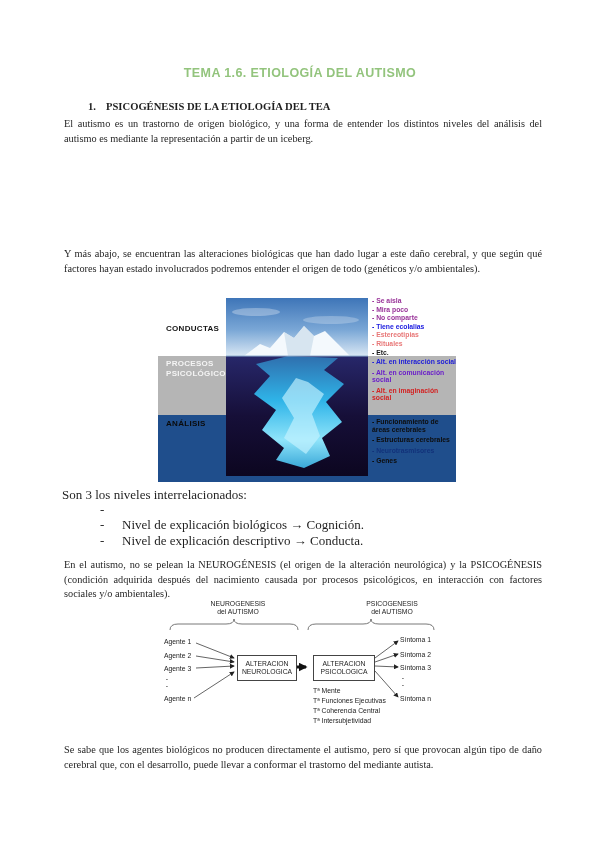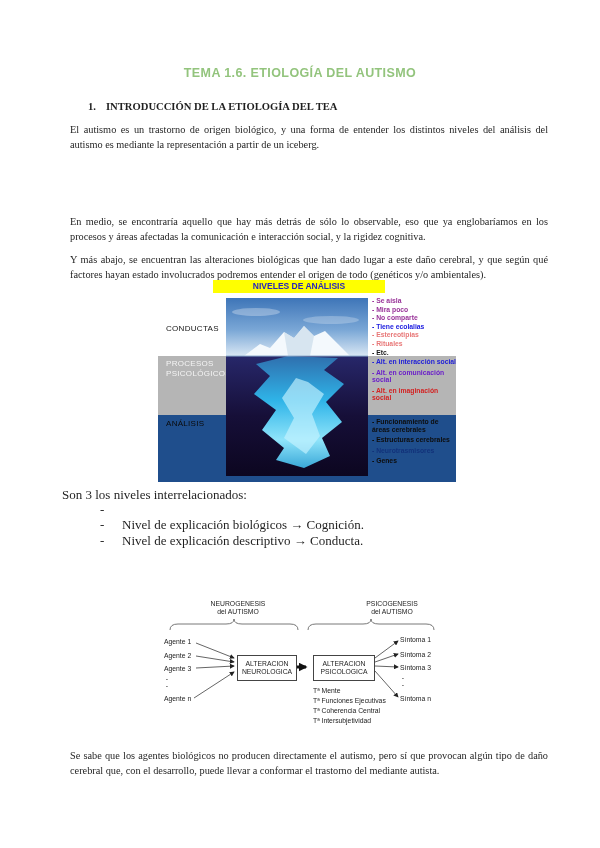--- a/index.html
+++ b/index.html
@@ -5,36 +5,36 @@
   html,body{margin:0;padding:0;background:#ffffff;}
   .page{position:relative;width:600px;height:848px;background:#fff;overflow:hidden;
         font-family:"Liberation Serif","DejaVu Serif",serif;color:#1f1f1f;}
   .title{position:absolute;left:0;top:66px;width:600px;text-align:center;
          font-family:"Liberation Sans","DejaVu Sans",sans-serif;
          font-size:12.5px;font-weight:bold;color:#93c47d;letter-spacing:.4px;}
   .heading{position:absolute;left:88px;top:101px;width:452px;display:flex;
            font-size:10.6px;font-weight:bold;}
   .heading .num{width:18px;}
   .para{position:absolute;left:62px;width:478px;font-size:10.3px;line-height:14.6px;
-        text-align:justify;margin:8px;}
+        text-align:justify;margin:2px;}
   .p1{top:115px;} .p2{top:150px;} .p3{top:207px;} .p4{top:245px;}
   .p5{top:556px;} .p6{top:741px;}
   
   .list-block{position:absolute;left:62px;top:487px;width:478px;font-size:13px;line-height:15.2px;}
   .bullet{display:flex;}
   .bullet .dash{width:22px;margin-left:38px;text-align:left;}
   
   .figure{position:absolute;left:158px;top:277px;width:298px;height:205px;
           font-family:"Liberation Sans","DejaVu Sans",sans-serif;}
   .fig-header{position:absolute;left:55px;top:3px;width:172px;height:13px;background:#ffff00;
               text-align:center;font-size:8.5px;font-weight:bold;color:#2727bd;line-height:13.5px;}
   .band{position:absolute;left:0;width:298px;}
   .band-gray{top:79px;height:59px;background:#b5b5b5;}
   .band-navy{top:138px;height:67px;background:#1f4e8c;}
-  .left-label{position:absolute;left:8px;font-size:8px;font-weight:normal;letter-spacing:.3px;width:62px;}
+  .left-label{position:absolute;left:8px;font-size:8px;font-weight:bold;letter-spacing:.3px;width:62px;}
   .lbl-conductas{top:47px;color:#141414;}
   .lbl-procesos{top:82px;color:#f4f4f4;line-height:10px;}
   .lbl-biologia{top:142px;color:#0a0a0a;}
   .photo{position:absolute;left:68px;top:21px;width:142px;height:178px;}
   .rc{position:absolute;left:214px;width:84px;font-size:6.8px;font-weight:bold;line-height:1.12;}
   .rc div{margin-bottom:1px;}
   .rc-conduct{top:20px;}
   .rc-process{top:81px;}
   .rc-process div{margin-bottom:3px;}
   .rc-biology{top:141px;}
@@ -60,32 +60,30 @@
 </style>
 </head>
 <body>
 
 <div class="page">
 
   <div class="title">TEMA 1.6. ETIOLOGÍA DEL AUTISMO</div>
 
   <div class="heading">
     <span class="num">1.</span>
-    <span>INTRODUCCIÓN DE LA ETIOLOGÍA DEL TEA</span>
+    <span>PSICOGÉNESIS DE LA ETIOLOGÍA DEL TEA</span>
   </div>
 
   <p class="para p1">El autismo es un trastorno de origen biológico, y una forma de entender los distintos niveles del análisis del autismo es mediante la representación a partir de un iceberg.</p>
-  <p class="para p3">En medio, se encontraría aquello que hay más detrás de sólo lo observable, eso que ya englobaríamos en los procesos y áreas afectadas la comunicación e interacción social, y la rigidez cognitiva.</p>
   <p class="para p4">Y más abajo, se encuentran las alteraciones biológicas que han dado lugar a este daño cerebral, y que según qué factores hayan estado involucrados podremos entender el origen de todo (genéticos y/o ambientales).</p>
 
   <div class="figure">
     <div class="band band-gray"></div>
     <div class="band band-navy"></div>
 
-    <div class="fig-header">NIVELES DE ANÁLISIS</div>
 
     <div class="left-label lbl-conductas">CONDUCTAS</div>
     <div class="left-label lbl-procesos">PROCESOS PSICOLÓGICOS</div>
     <div class="left-label lbl-biologia">ANÁLISIS</div>
 
     <svg class="photo" viewBox="0 0 142 178" preserveAspectRatio="none">
       <defs>
         <linearGradient id="sky" x1="0" y1="0" x2="0" y2="1">
           <stop offset="0" stop-color="#3e75b8"></stop>
             <stop offset="0.55" stop-color="#7aa7d6"></stop>
@@ -146,20 +144,21 @@
     <div class="bullet">
       <span class="dash">-</span>
       <span>Nivel de explicación biológicos → Cognición.</span>
     </div>
     <div class="bullet">
       <span class="dash">-</span>
       <span>Nivel de explicación descriptivo → Conducta.</span>
     </div>
   </div>
 
+  <p class="para p5">En el autismo, no se pelean la NEUROGÉNESIS (el origen de la alteración neurológica) y la PSICOGÉNESIS (condición adquirida después del nacimiento causada por procesos psicológicos, en interacción con factores sociales y/o ambientales).</p>
 
   <div class="diagram">
     <svg class="lines" viewBox="0 0 312 135">
       <defs>
         <marker id="ah" markerUnits="userSpaceOnUse" markerWidth="5" markerHeight="5" refX="4.2" refY="2.5" orient="auto">
           <path d="M0,0 L5,2.5 L0,5 z" fill="#222"></path>
         </marker>
         <marker id="ah2" markerUnits="userSpaceOnUse" markerWidth="9" markerHeight="9" refX="7.5" refY="4.5" orient="auto">
           <path d="M0,0 L9,4.5 L0,9 z" fill="#111"></path>
         </marker>

